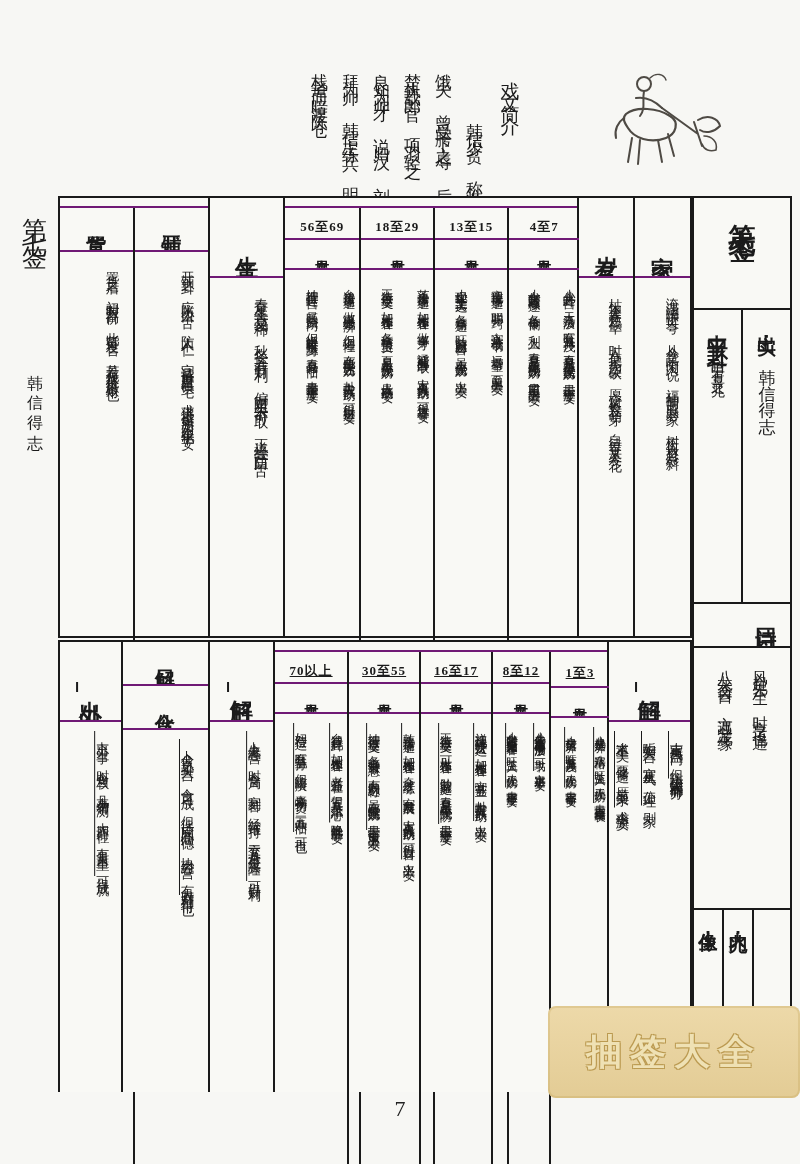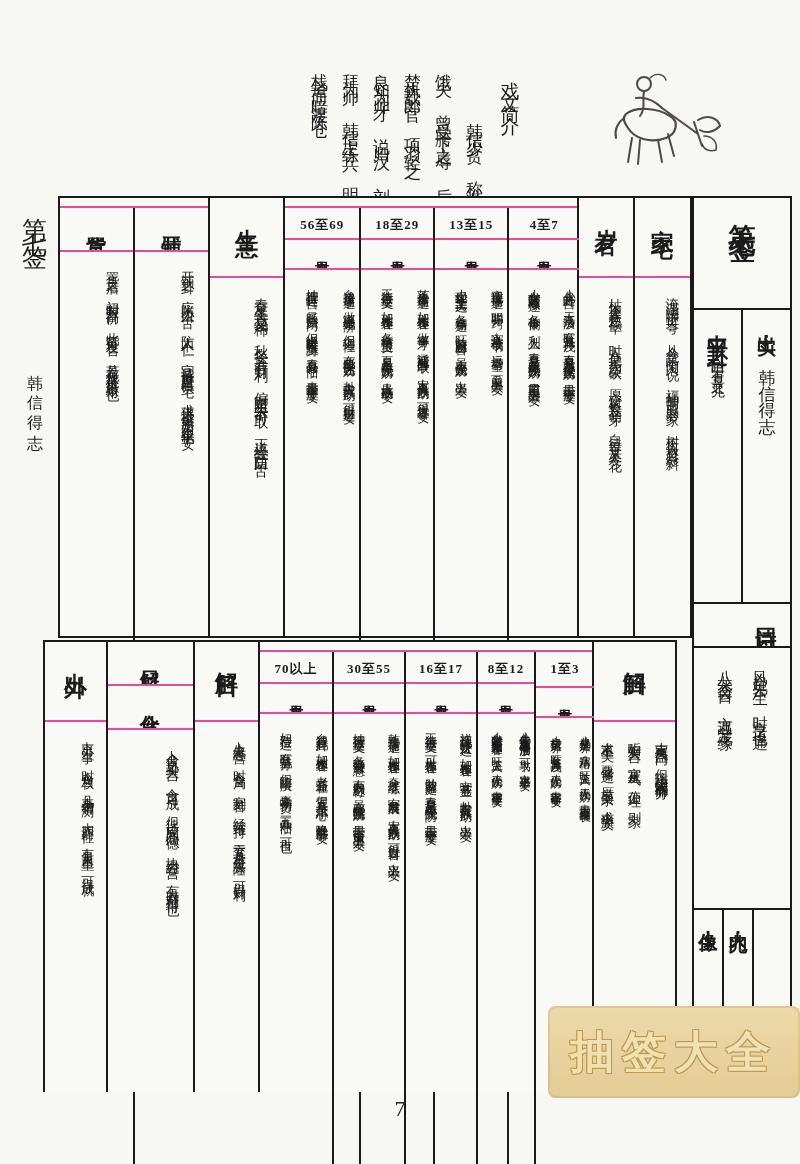--- a/index.html
+++ b/index.html
@@ -13,37 +13,37 @@
   
   .spread { writing-mode:vertical-rl; text-orientation:upright; font-weight:bold; overflow:hidden; }
   .tbl { position:absolute; display:flex; border:2px solid #1a1a1a; background:#f9f9f5; }
   .tbl2 { border-bottom:none; }
   .col { border-right:2px solid #1a1a1a; display:flex; flex-direction:column; }
   .col:last-child, .colgrp:last-child { border-right:none; }
   .colgrp { border-right:2px solid #1a1a1a; display:flex; flex-direction:column; }
   .inrow { display:flex; flex:1; }
   .inrow > .icol { border-right:2px solid #1a1a1a; display:flex; flex-direction:column; flex:1; }
   .inrow > .icol:last-child { border-right:none; }
-  .hdr { border-bottom:2px solid #ec4899; display:flex; justify-content:center; overflow:hidden;margin-top:8px; }
+  .hdr { border-bottom:2px solid #701a75; display:flex; align-items:center; justify-content:center; overflow:hidden;margin-top:8px; }
   .rangehdr { font-size:13px; font-weight:bold; font-family:"Liberation Serif",serif; letter-spacing:1px; }
   .cell { flex:1; display:flex; justify-content:flex-end; overflow:hidden; padding:9px 5px 4px 3px; }
   .cell .v { height:100%; }
   .sexrow { display:flex; flex:1; overflow:hidden; }
   .sexcell { width:50%; overflow:hidden; padding:9px 2px 4px 1px; display:flex; justify-content:flex-end; }
   .sexcell .v { height:100%; }
   .t-s { font-size:12.5px; letter-spacing:1.5px; line-height:17px; }
   .t-xs { font-size:11.5px; letter-spacing:1px; line-height:14px; }
   .t-m { font-size:13.5px; letter-spacing:3px; line-height:30px; }
   .vlabelwrap { display:flex; justify-content:center; overflow:hidden; }
   .gap { display:inline-block; width:0; height:22px; }
   .sb-sec { border-bottom:2px solid #1a1a1a; display:flex; justify-content:center; overflow:hidden; }
   .watermark { position:absolute; left:548px; top:1006px; width:252px; height:92px;
     background:linear-gradient(180deg,#edd9a9,#e3cc95); border-radius:8px;
     box-shadow:inset 0 0 0 2px rgba(187,154,77,.25); display:flex; align-items:center; justify-content:center; }
-  .watermark span { font-size:44px; font-weight:bold; letter-spacing:8px; color:#efe1b4;
+  .watermark span { font-size:36px; font-weight:bold; letter-spacing:8px; color:#efe1b4;
     text-shadow:1px 1px 0 #bb9a51,-1px -1px 0 #bb9a51,1px -1px 0 #bb9a51,-1px 1px 0 #bb9a51;font-family:Liberation Mono, monospace; }
   .pageno { position:absolute; left:0; right:0; top:1096px; text-align:center; font-size:22px; color:#222; }
 </style>
 </head>
 <body>
 
 <div class="page">
 
   <div class="abs v" style="left:52px; top:60px; width:438px; height:134px; font-size:17px; letter-spacing:8px; line-height:31px;">　　韩信少贫，称淮阴饿夫，曾受胯下之辱，后为楚执载郎官，项羽轻之，张良知为帅才，说归汉，刘邦拜为帅。韩信主练兵，明修栈道而暗渡陈仓，</div>
   <div class="abs v" style="left:497px; top:66px; height:130px; font-size:19px; letter-spacing:12px;">戏文简介</div>
@@ -189,21 +189,21 @@
     <div class="col" style="width:56px;">
       <div class="hdr vlabelwrap" style="height:72px;">
           <span class="v b" style="font-size:23px; letter-spacing:6px; padding-top:4px;">家宅</span>
         </div>
       <div class="cell">
           <div class="v" style="font-size:13.5px; letter-spacing:4px; line-height:25px;">淹滞消除正可夸　从今莫听闲人说　福神明点照君家　树正何愁月影斜</div>
         </div>
     </div>
   </div>
 
-  <div class="tbl tbl2" style="left:43px; top:640px; width:634px; height:452px;">
+  <div class="tbl tbl2" style="left:58px; top:640px; width:634px; height:452px;text-decoration:underline;">
 
     <div class="col" style="width:64px;">
       <div class="hdr vlabelwrap" style="height:72px;">
           <span class="v b" style="font-size:23px; letter-spacing:5px; padding-top:4px;">出外</span>
         </div>
       <div class="cell">
           <div class="v" style="font-size:13px; letter-spacing:2.5px; line-height:27px;">卜出外一事　时令当权　凡事勿猜测　大胆前往　有贵人重重　可得成就</div>
         </div>
     </div>
 

